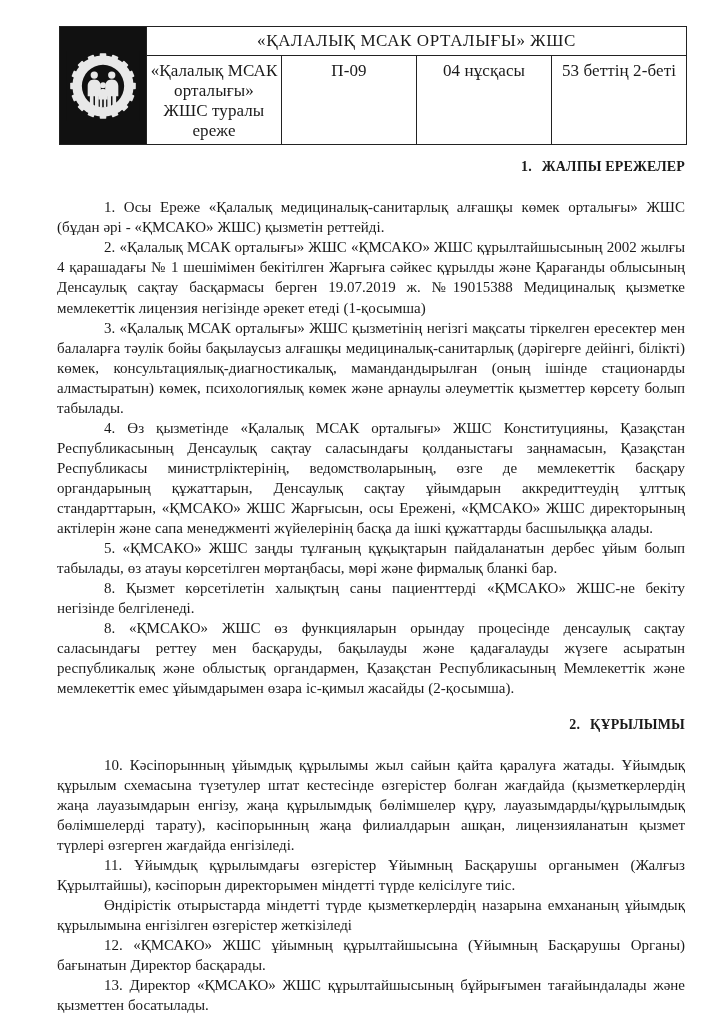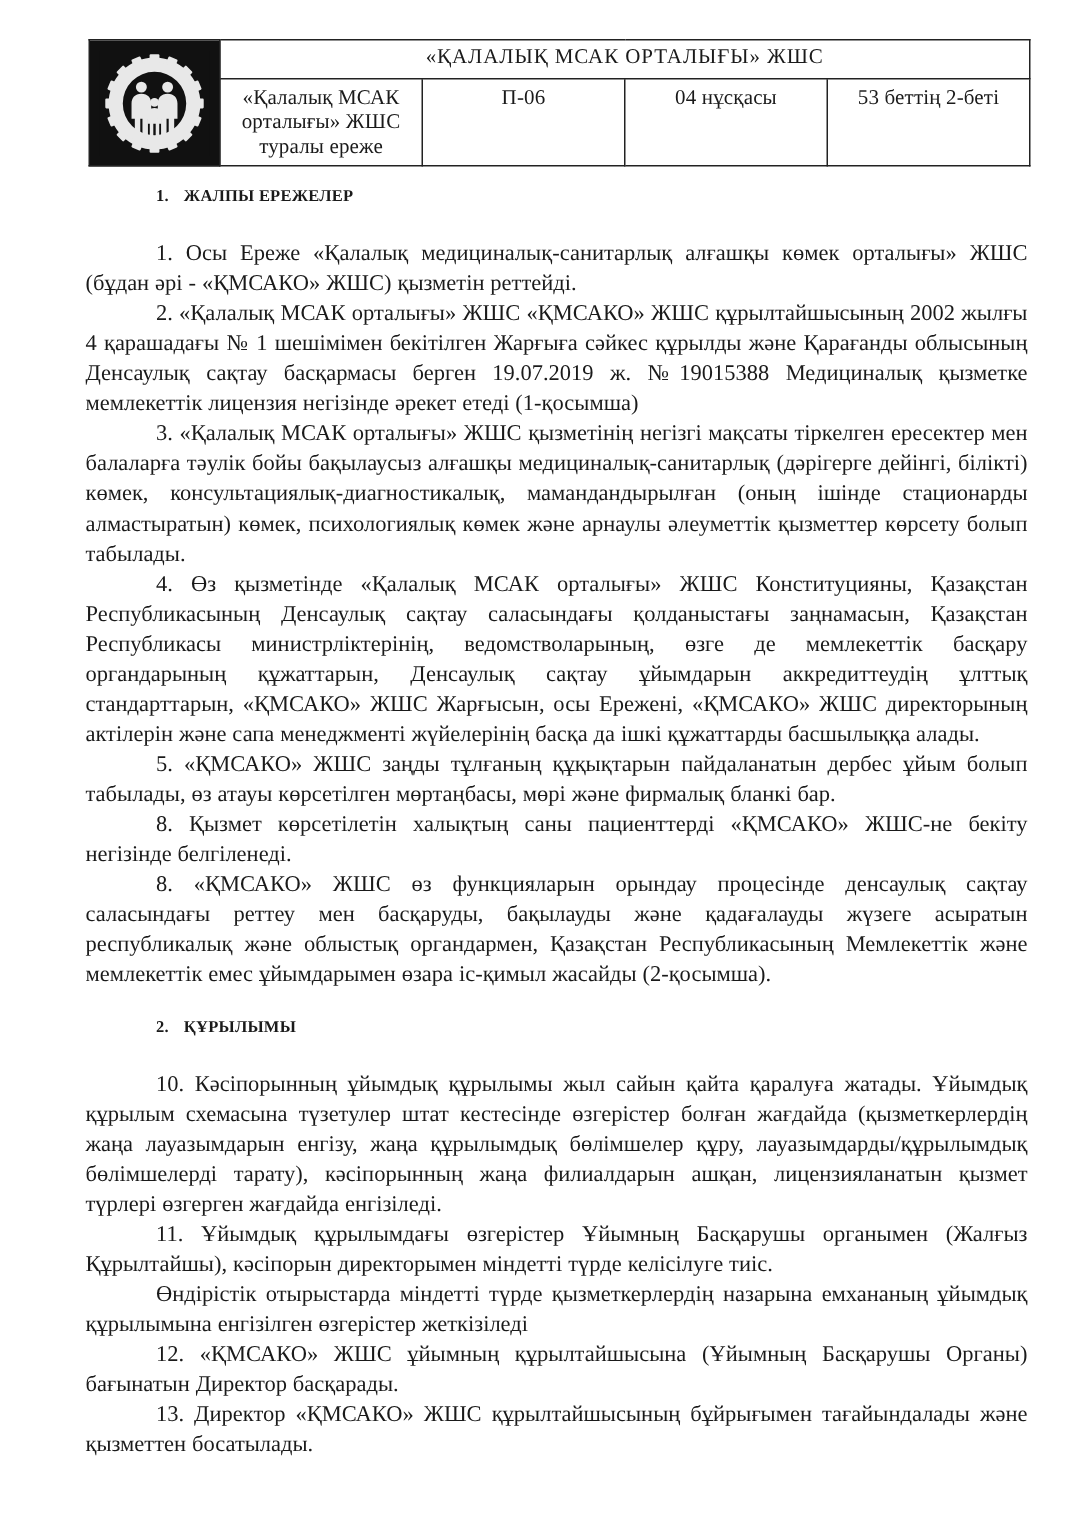--- a/index.html
+++ b/index.html
@@ -26,21 +26,21 @@
 
   
   .header-table {
     width: 628px;
     border-collapse: collapse;
     table-layout: fixed;
     margin: 0 0 0 2px;
   }
   .header-table td {
     border: 1px solid #222;
-    font-size: 14px;
+    font-size: 17px;
     line-height: 1.18;
     text-align: center;
     vertical-align: top;
     padding: 4px 3px 3px;
     letter-spacing: .1px;
   }
   td.logo-cell {
     width: 86px;
     border: 1px solid #222;
     padding: 0;
@@ -70,26 +70,27 @@
     margin: 0 auto;
   }
 
   
   .body-wrap {
     width: 628px;
     margin-left: 0px;
     padding-top: 13px;
   }
   h2.section-heading {
-    font-size: 11px;
+    font-size: 14px;
     font-weight: bold;
     margin: 0 0 0 0;
     padding: 0 0 0 47px;
     line-height: 1.3;
     letter-spacing: .15px;
+    text-align: right;
   }
   .section-heading .num { margin-right: 10px; }
 
   p.para {
     font-size: 15px;
     line-height: 1.335;
     text-align: justify;
     text-justify: inter-word;
     margin: 0;
     text-indent: 47px;
@@ -150,21 +151,21 @@
                   <path d="M62 39 c-6 0 -9 4 -9 9 l0 14 l3 0 l0 15 l5 0 l0 -15 l2 0 l0 15 l5 0 l0 -15 l3 0 l0 -14 c0 -5 -3 -9 -9 -9 z"></path>
                 </g>
               </g>
             </svg>
           </span>
         </td>
         <td class="title-cell" colspan="4">«ҚАЛАЛЫҚ МСАК ОРТАЛЫҒЫ» ЖШС</td>
       </tr>
       <tr>
         <td class="doc-name-cell">«Қалалық МСАК орталығы» ЖШС туралы ереже</td>
-        <td class="code-cell">П-06</td>
+        <td class="code-cell">П-09</td>
         <td class="ver-cell">04 нұсқасы</td>
         <td class="page-cell">53 беттің 2-беті</td>
       </tr>
     </tbody>
   </table>
 
   <div class="body-wrap">
 
     <h2 class="section-heading">
       <span class="num">1.</span><span>ЖАЛПЫ ЕРЕЖЕЛЕР</span>

